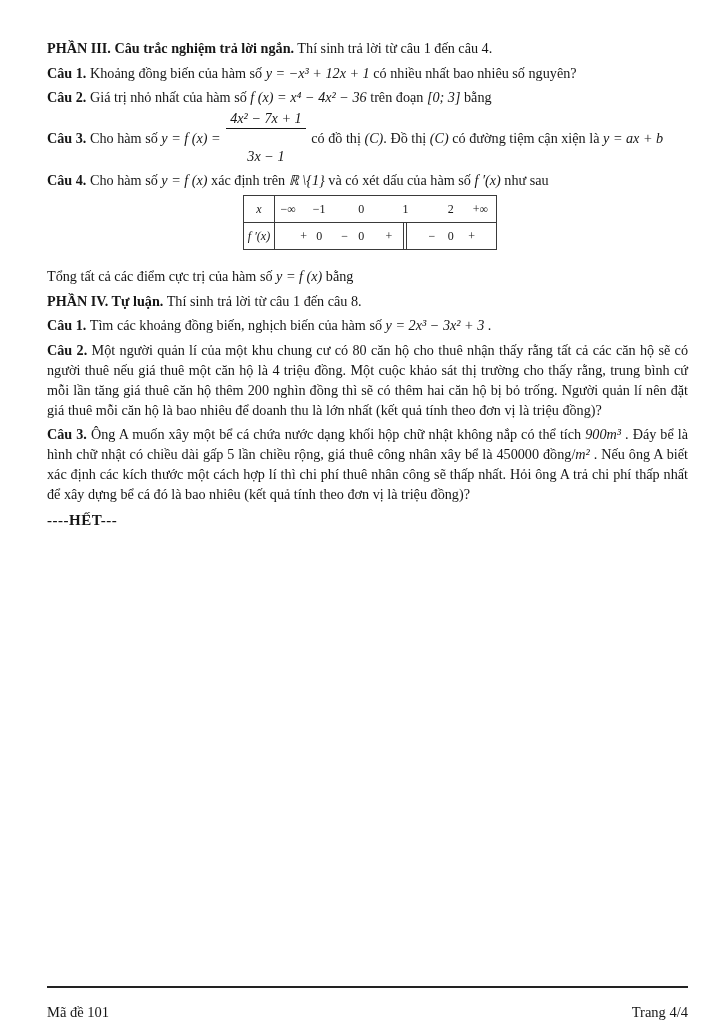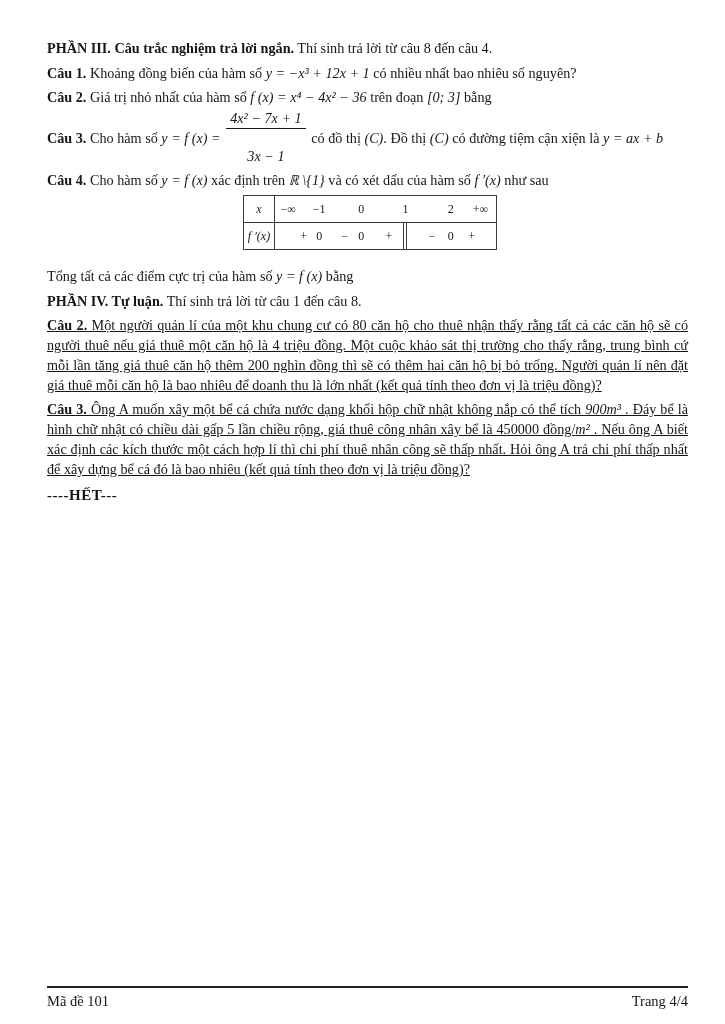--- a/index.html
+++ b/index.html
@@ -3,21 +3,21 @@
 <meta charset="utf-8">
 <style>
   html,body{margin:0;padding:0;}
   body{
     width:725px;height:1024px;position:relative;background:#ffffff;
     font-family:"Liberation Serif","DejaVu Serif",serif;color:#161616;
     overflow:hidden;
   }
   .content{position:absolute;left:47px;top:38px;width:641px;}
   .line{margin:0 0 4px 0;font-size:14.2px;line-height:20.5px;}
-  .para{margin:0 0 4px 0;font-size:14.2px;line-height:20px;text-align:justify;text-decoration:underline;}
+  .para{margin:0 0 4px 0;font-size:14.2px;line-height:20px;text-align:justify;}
   .seg-b{font-weight:bold;}
   .seg-n{}
   .seg-m{font-style:italic;}
   .frac{
     display:inline-block;text-align:center;vertical-align:middle;
     font-style:italic;line-height:17px;margin:0 2px;position:relative;top:-2px;
   }
   .frac .num{display:block;border-bottom:1px solid #161616;padding:0 4px 1px 4px;}
   .frac .den{display:block;padding-top:19px;}
   .q3-line{margin:2px 0 3px 0;}
@@ -36,30 +36,30 @@
   .stv{position:absolute;top:50%;transform:translate(-50%,-50%);white-space:nowrap;}
   .dbar{
     position:absolute;top:0;bottom:0;width:4px;transform:translateX(-50%);
     border-left:1.5px solid #3a3a3a;border-right:1.5px solid #3a3a3a;box-sizing:border-box;
   }
   .end-mark{
     text-align:left;font-weight:bold;font-size:15px;margin-top:8px;letter-spacing:0.5px;
   }
   .footer{
     position:absolute;left:47px;right:37px;top:986px;
-    border-top:2px solid #222;padding-top:5px;
+    border-top:2px solid #222;padding-top:16px;
     display:flex;justify-content:space-between;font-size:14.5px;
   }
 </style>
 </head>
 <body>
 
 <div class="content">
 
-  <p class="line"><span class="seg-b">PHẦN III. Câu trắc nghiệm trả lời ngắn.</span><span class="seg-n"> Thí sinh trả lời từ câu 8 đến câu 4.</span></p>
+  <p class="line"><span class="seg-b">PHẦN III. Câu trắc nghiệm trả lời ngắn.</span><span class="seg-n"> Thí sinh trả lời từ câu 1 đến câu 4.</span></p>
 
   <p class="line"><span class="seg-b">Câu 1.</span><span class="seg-n">  Khoảng đồng biến của hàm số </span><span class="seg-m">y = −x³ + 12x + 1</span><span class="seg-n"> có nhiều nhất bao nhiêu số nguyên?</span></p>
 
   <p class="line"><span class="seg-b">Câu 2.</span><span class="seg-n">  Giá trị nhỏ nhất của hàm số </span><span class="seg-m">f (x) = x⁴ − 4x² − 36</span><span class="seg-n"> trên đoạn </span><span class="seg-m">[0; 3]</span><span class="seg-n"> bằng</span></p>
 
   <p class="line q3-line"><span class="seg-b">Câu 3.</span><span class="seg-n">  Cho hàm số </span><span class="seg-m">y = f (x) = </span><span class="frac"><span class="num">4x² − 7x + 1</span><span class="den">3x − 1</span></span><span class="seg-n"> có đồ thị </span><span class="seg-m">(C)</span><span class="seg-n">. Đồ thị </span><span class="seg-m">(C)</span><span class="seg-n"> có đường tiệm cận xiện là </span><span class="seg-m">y = ax + b</span></p>
 
 
   <p class="line"><span class="seg-b">Câu 4.</span><span class="seg-n">  Cho hàm số </span><span class="seg-m">y = f (x)</span><span class="seg-n"> xác định trên </span><span class="seg-m">ℝ \{1}</span><span class="seg-n"> và có xét dấu của hàm số </span><span class="seg-m">f ′(x)</span><span class="seg-n"> như sau</span></p>
 
@@ -88,20 +88,21 @@
         <span class="stv" style="left:79.5%">0</span>
         <span class="stv" style="left:89%">+</span>
       </div>
     </div>
   </div>
 
   <p class="line"><span class="seg-n">Tổng tất cả các điểm cực trị của hàm số </span><span class="seg-m">y = f (x)</span><span class="seg-n"> bằng</span></p>
 
   <p class="line"><span class="seg-b">PHẦN IV. Tự luận.</span><span class="seg-n"> Thí sinh trả lời từ câu 1 đến câu 8.</span></p>
 
+  <p class="line"><span class="seg-b">Câu 1.</span><span class="seg-n">  Tìm các khoảng đồng biến, nghịch biến của hàm số </span><span class="seg-m">y = 2x³ − 3x² + 3</span><span class="seg-n"> .</span></p>
 
   <p class="para"><span class="seg-b">Câu 2.</span><span class="seg-n">  Một người quản lí của một khu chung cư có 80 căn hộ cho thuê nhận thấy rằng tất cả các căn hộ sẽ có người thuê nếu giá thuê một căn hộ là 4 triệu đồng. Một cuộc khảo sát thị trường cho thấy rằng, trung bình cứ mỗi lần tăng giá thuê căn hộ thêm 200 nghìn đồng thì sẽ có thêm hai căn hộ bị bỏ trống. Người quản lí nên đặt giá thuê mỗi căn hộ là bao nhiêu để doanh thu là lớn nhất (kết quả tính theo đơn vị là triệu đồng)?</span></p>
 
   <p class="para"><span class="seg-b">Câu 3.</span><span class="seg-n">  Ông A muốn xây một bể cá chứa nước dạng khối hộp chữ nhật không nắp có thể tích </span><span class="seg-m">900m³</span><span class="seg-n"> . Đáy bể là hình chữ nhật có chiều dài gấp 5 lần  chiều rộng, giá thuê công nhân xây bể là 450000 đồng/</span><span class="seg-m">m²</span><span class="seg-n"> . Nếu ông A biết xác định các kích thước một cách hợp lí thì chi phí thuê nhân công sẽ thấp nhất. Hỏi ông A trả chi phí thấp nhất để xây dựng bể cá đó là bao nhiêu (kết quả tính theo đơn vị là triệu đồng)?</span></p>
 
   <p class="end-mark">----HẾT---</p>
 
 </div>
 
 <div class="footer">

